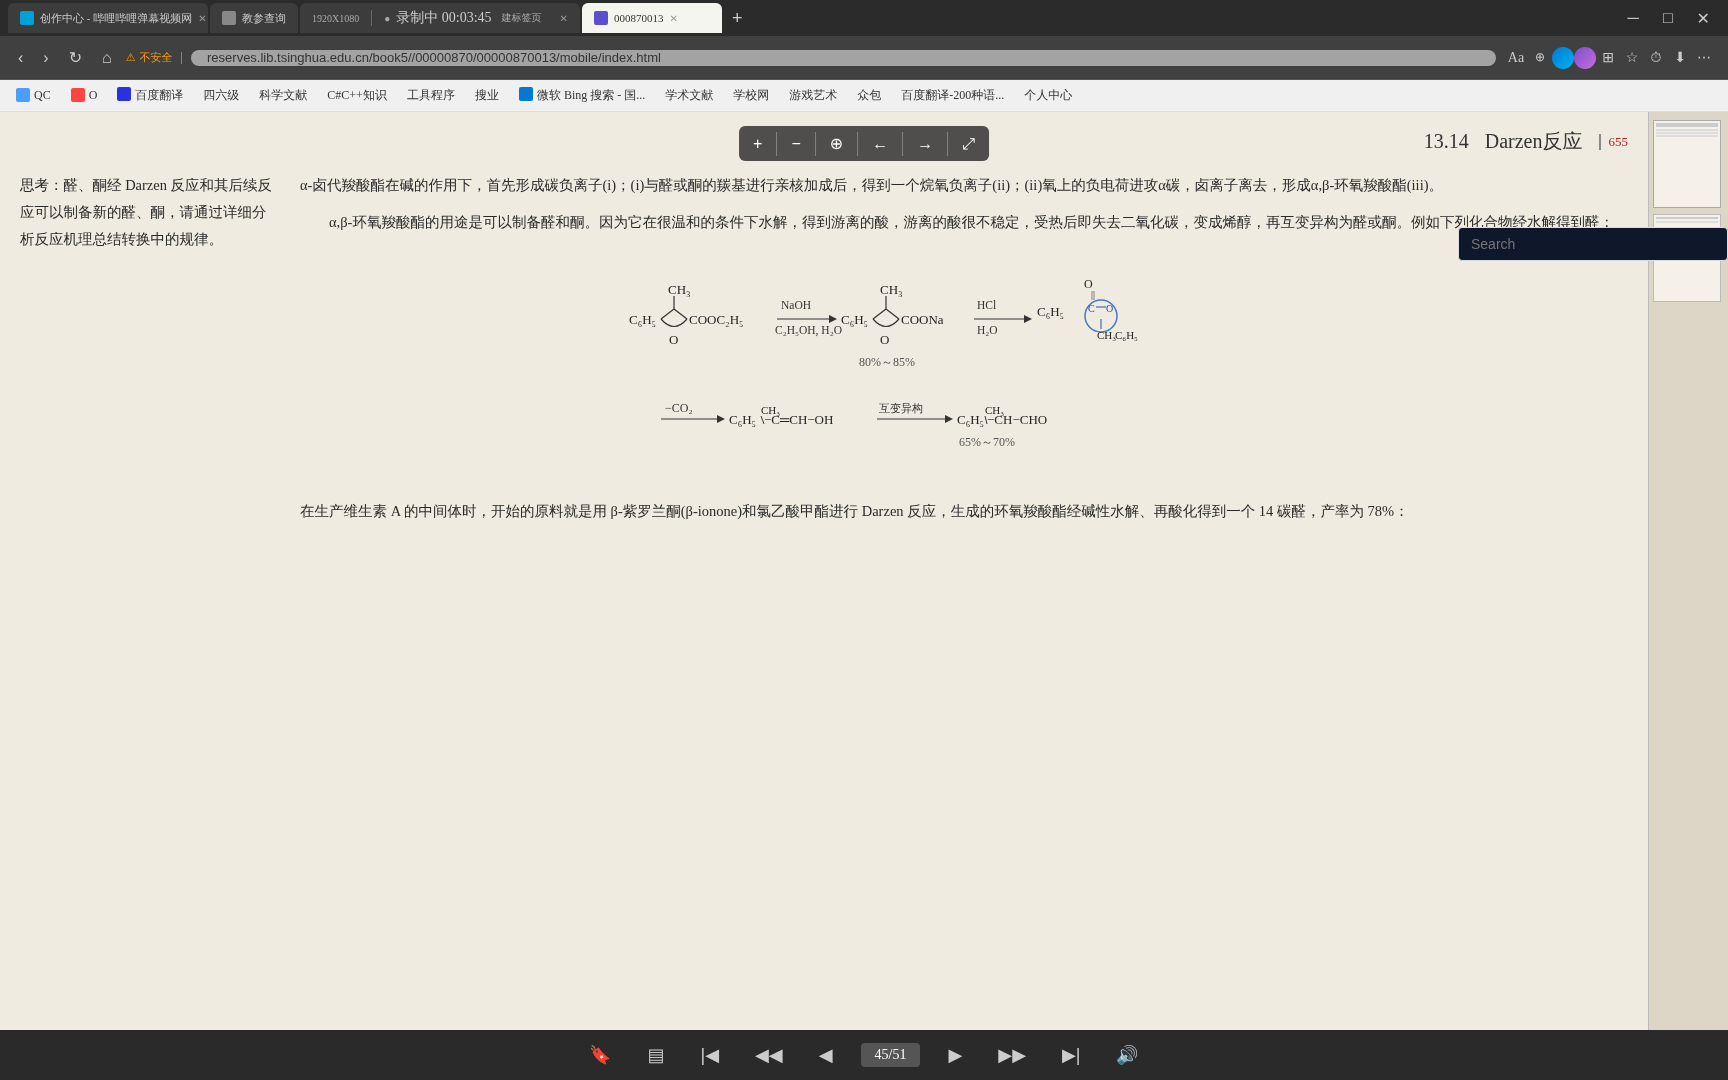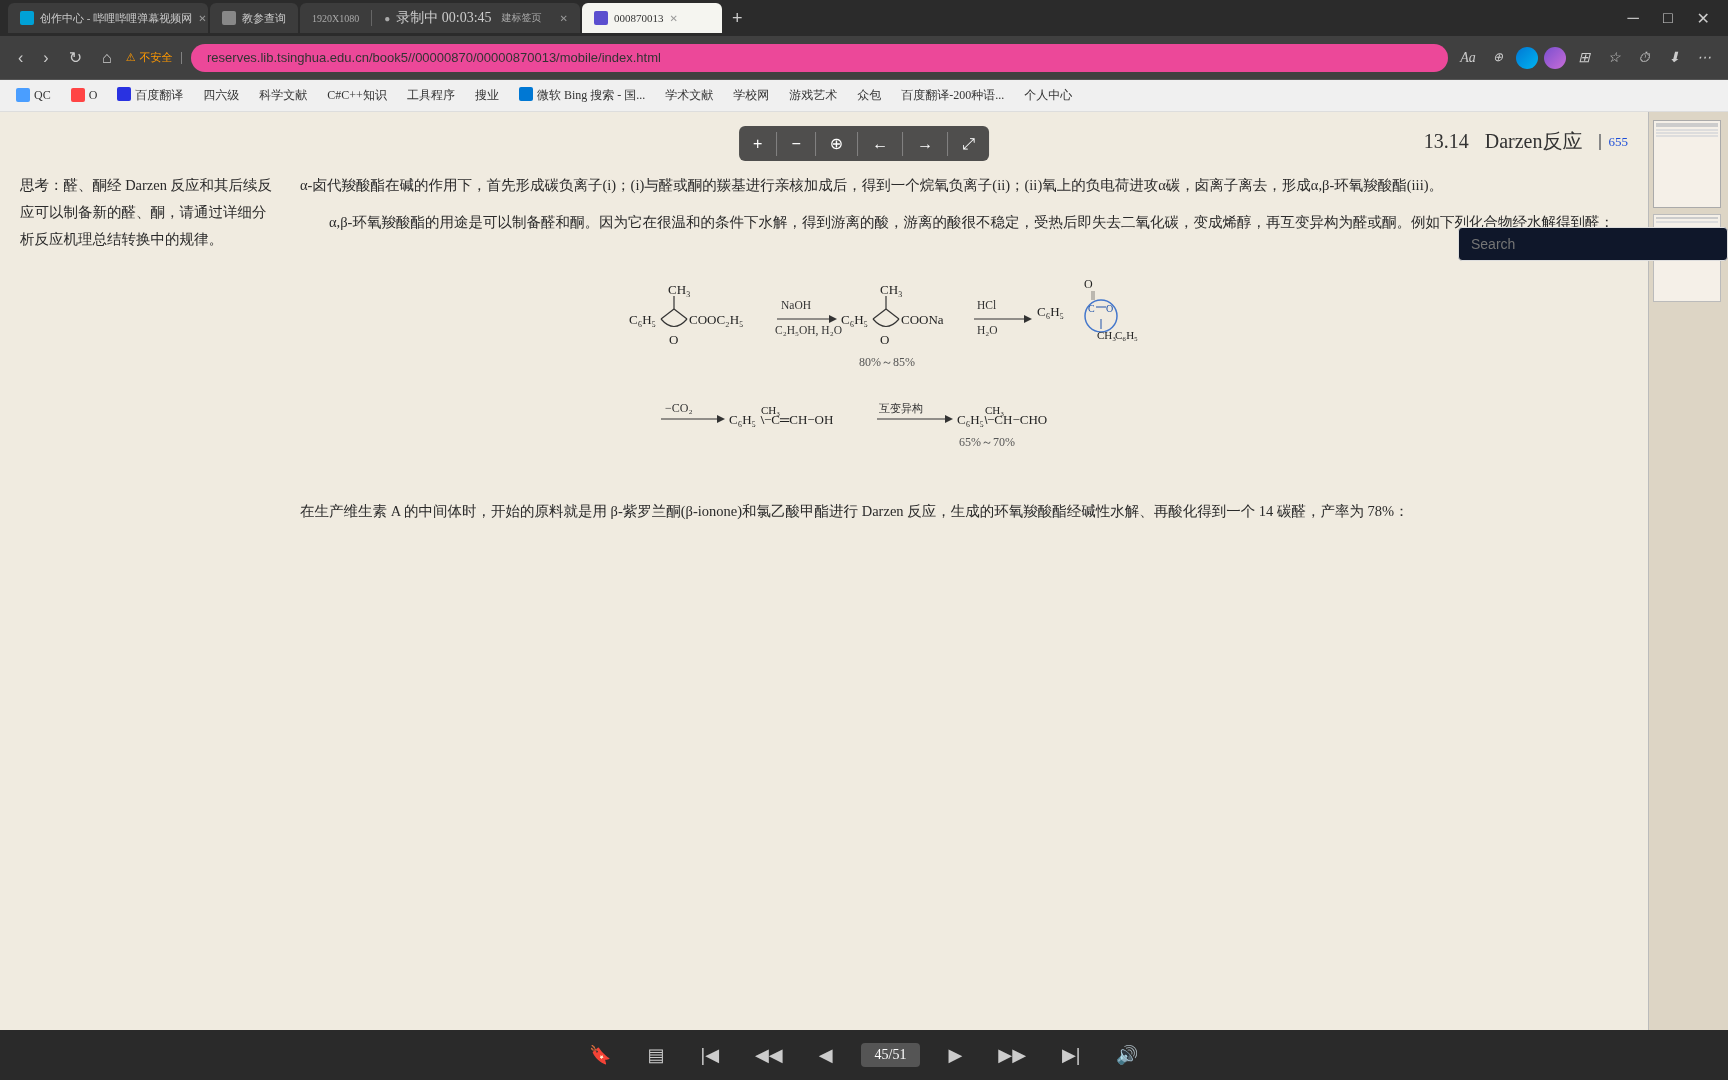--- a/index.html
+++ b/index.html
@@ -9,22 +9,22 @@
     .tab-bar { display: flex; align-items: center; background: #2b2b2b; height: 36px; padding: 0 8px; gap: 2px; }
     .tab { display: flex; align-items: center; background: #3c3c3c; border-radius: 6px 6px 0 0; padding: 0 12px; height: 30px; font-size: 12px; color: #ccc; max-width: 200px; white-space: nowrap; overflow: hidden; text-overflow: ellipsis; cursor: pointer; gap: 6px; }
     .tab.active { background: #f5f5f0; color: #333; }
     .tab-close { font-size: 10px; color: #999; cursor: pointer; }
     .tab-new { background: none; border: none; color: #ccc; font-size: 18px; cursor: pointer; padding: 0 8px; }
     .tab-icon { width: 14px; height: 14px; background: #888; border-radius: 2px; flex-shrink: 0; }
 
     
     .address-bar { display: flex; align-items: center; background: #404040; height: 44px; padding: 0 12px; gap: 8px; border-bottom: 1px solid #555; }
     .nav-btn { background: none; border: none; color: #ccc; font-size: 16px; cursor: pointer; padding: 4px 6px; border-radius: 4px; }
-    .address-input { flex: 1; background: #ec4899; border: none; border-radius: 20px; padding: 4px 16px; font-size: 13px; color: #333; height: 28px; }
-    .toolbar-icons { display: flex; align-items: center; gap: 6px; font-style: italic; }
+    .address-input { flex: 1; background: #a3a3a3; border: none; border-radius: 20px; padding: 4px 16px; font-size: 13px; color: #333; height: 16px; }
+    .toolbar-icons { display: flex; align-items: center; gap: 0; }
     .toolbar-icon { width: 24px; height: 24px; display: flex; align-items: center; justify-content: center; color: #ccc; font-size: 14px; cursor: pointer; border-radius: 4px; }
     .edge-icon { width: 22px; height: 22px; border-radius: 50%; background: linear-gradient(135deg, #0078d4, #00b4f0); }
     .edge-icon2 { width: 22px; height: 22px; border-radius: 50%; background: linear-gradient(135deg, #7a4fcf, #c96dd8); }
 
     
     .bookmarks-bar { background: #f0f0f0; height: 32px; display: flex; align-items: center; padding: 0 8px; gap: 4px; border-bottom: 1px solid #ddd; overflow: hidden; }
     .bookmark-item { display: flex; align-items: flex-start; gap: 4px; padding: 2px 8px; border-radius: 4px; font-size: 12px; color: #333; cursor: pointer; white-space: nowrap; }
     .bookmark-icon { width: 14px; height: 14px; border-radius: 2px; flex-shrink: 0; }
 
     
@@ -179,21 +179,21 @@
       <button class="zoom-btn">←</button>
       <div class="zoom-divider"></div>
       <button class="zoom-btn">→</button>
       <div class="zoom-divider"></div>
       <button class="zoom-btn">⤢</button>
     </div>
 
     <div style="position:absolute; top:16px; right:100px; display:flex; align-items:center; gap:16px;">
       <span style="font-size:20px; color:#333;">13.14</span>
       <span style="font-size:20px; color:#333;">Darzen反应</span>
-      <span style="font-size:13px; color:#1d4ed8; border-left:2px solid #888; padding-left:8px;">655</span>
+      <span style="font-size:13px; color:#b91c1c; border-left:2px solid #888; padding-left:8px;">655</span>
     </div>
 
     <div style="display:flex; padding: 60px 30px 20px 20px; gap:20px; height:100%; overflow:hidden;">
 
       <div style="width:260px; flex-shrink:0; font-size:14.5px; line-height:1.85; color:#2a2a2a;">
         <p>思考：醛、酮经 Darzen 反应和其后续反应可以制备新的醛、酮，请通过详细分析反应机理总结转换中的规律。</p>
       </div>
 
       <div style="flex:1; font-size:14.5px; line-height:1.85; color:#2a2a2a; overflow:hidden;">
         <p style="margin-bottom:10px;">α-卤代羧酸酯在碱的作用下，首先形成碳负离子(i)；(i)与醛或酮的羰基进行亲核加成后，得到一个烷氧负离子(ii)；(ii)氧上的负电荷进攻α碳，卤离子离去，形成α,β-环氧羧酸酯(iii)。</p>

